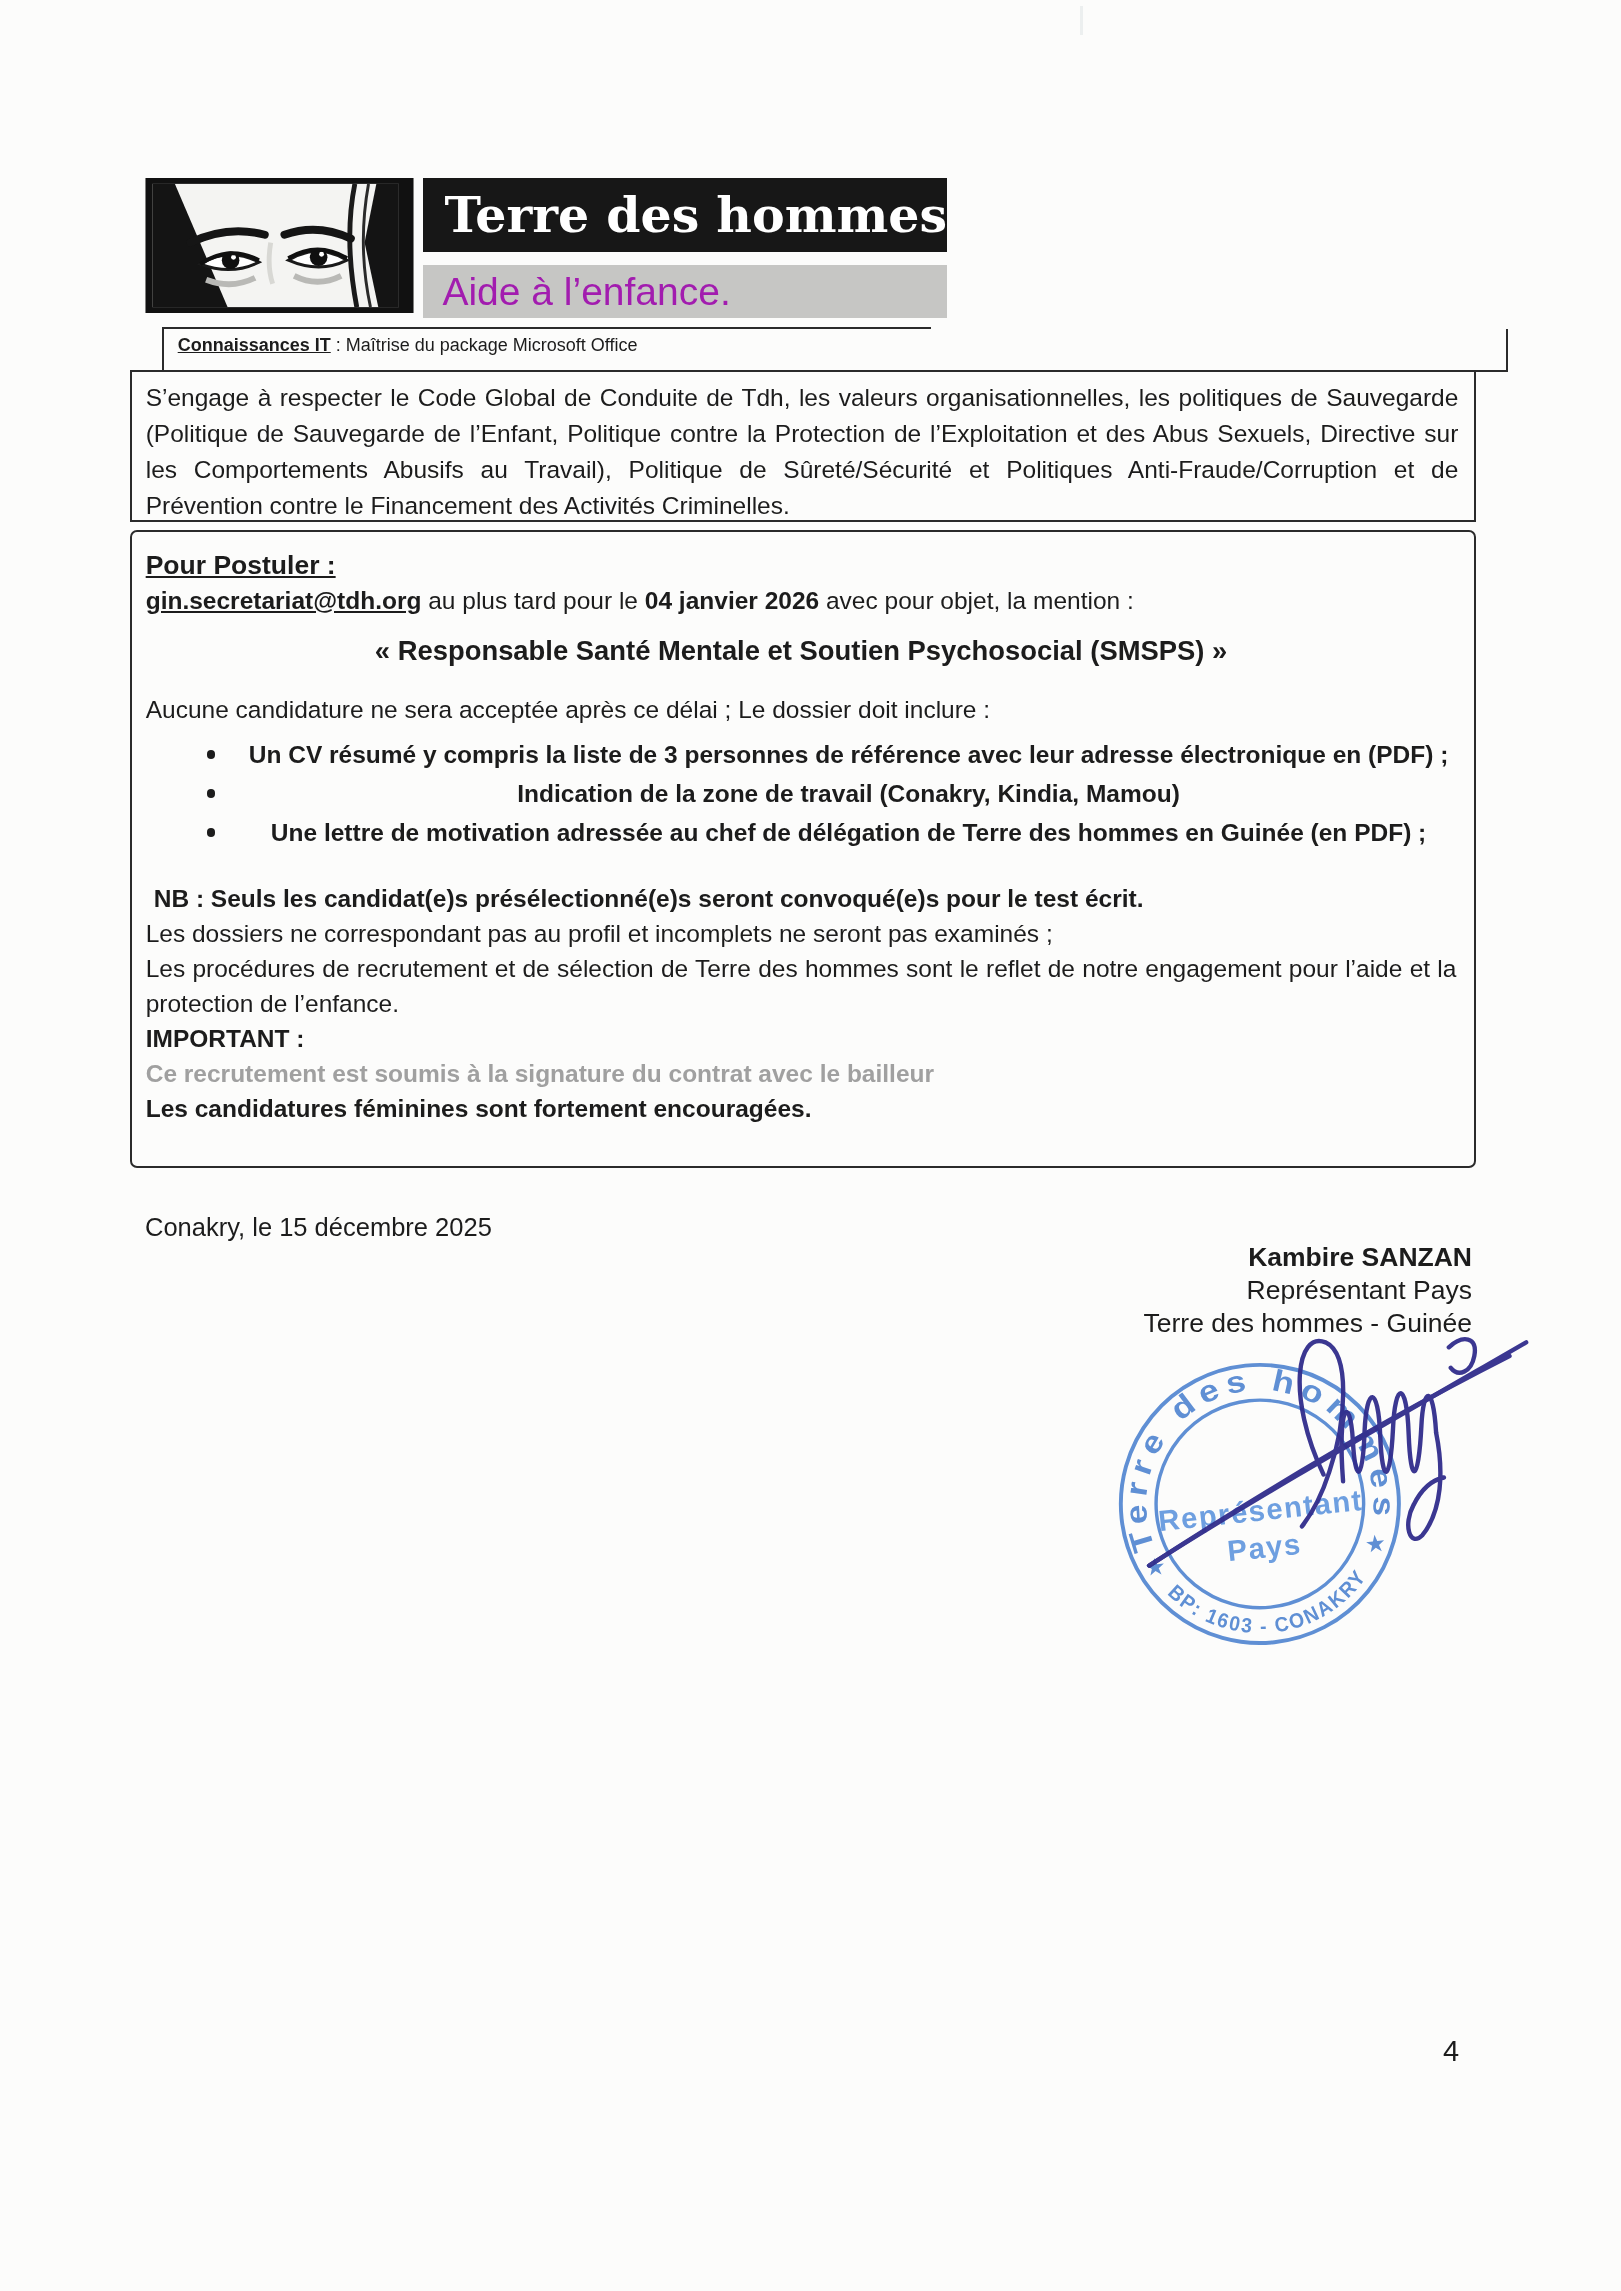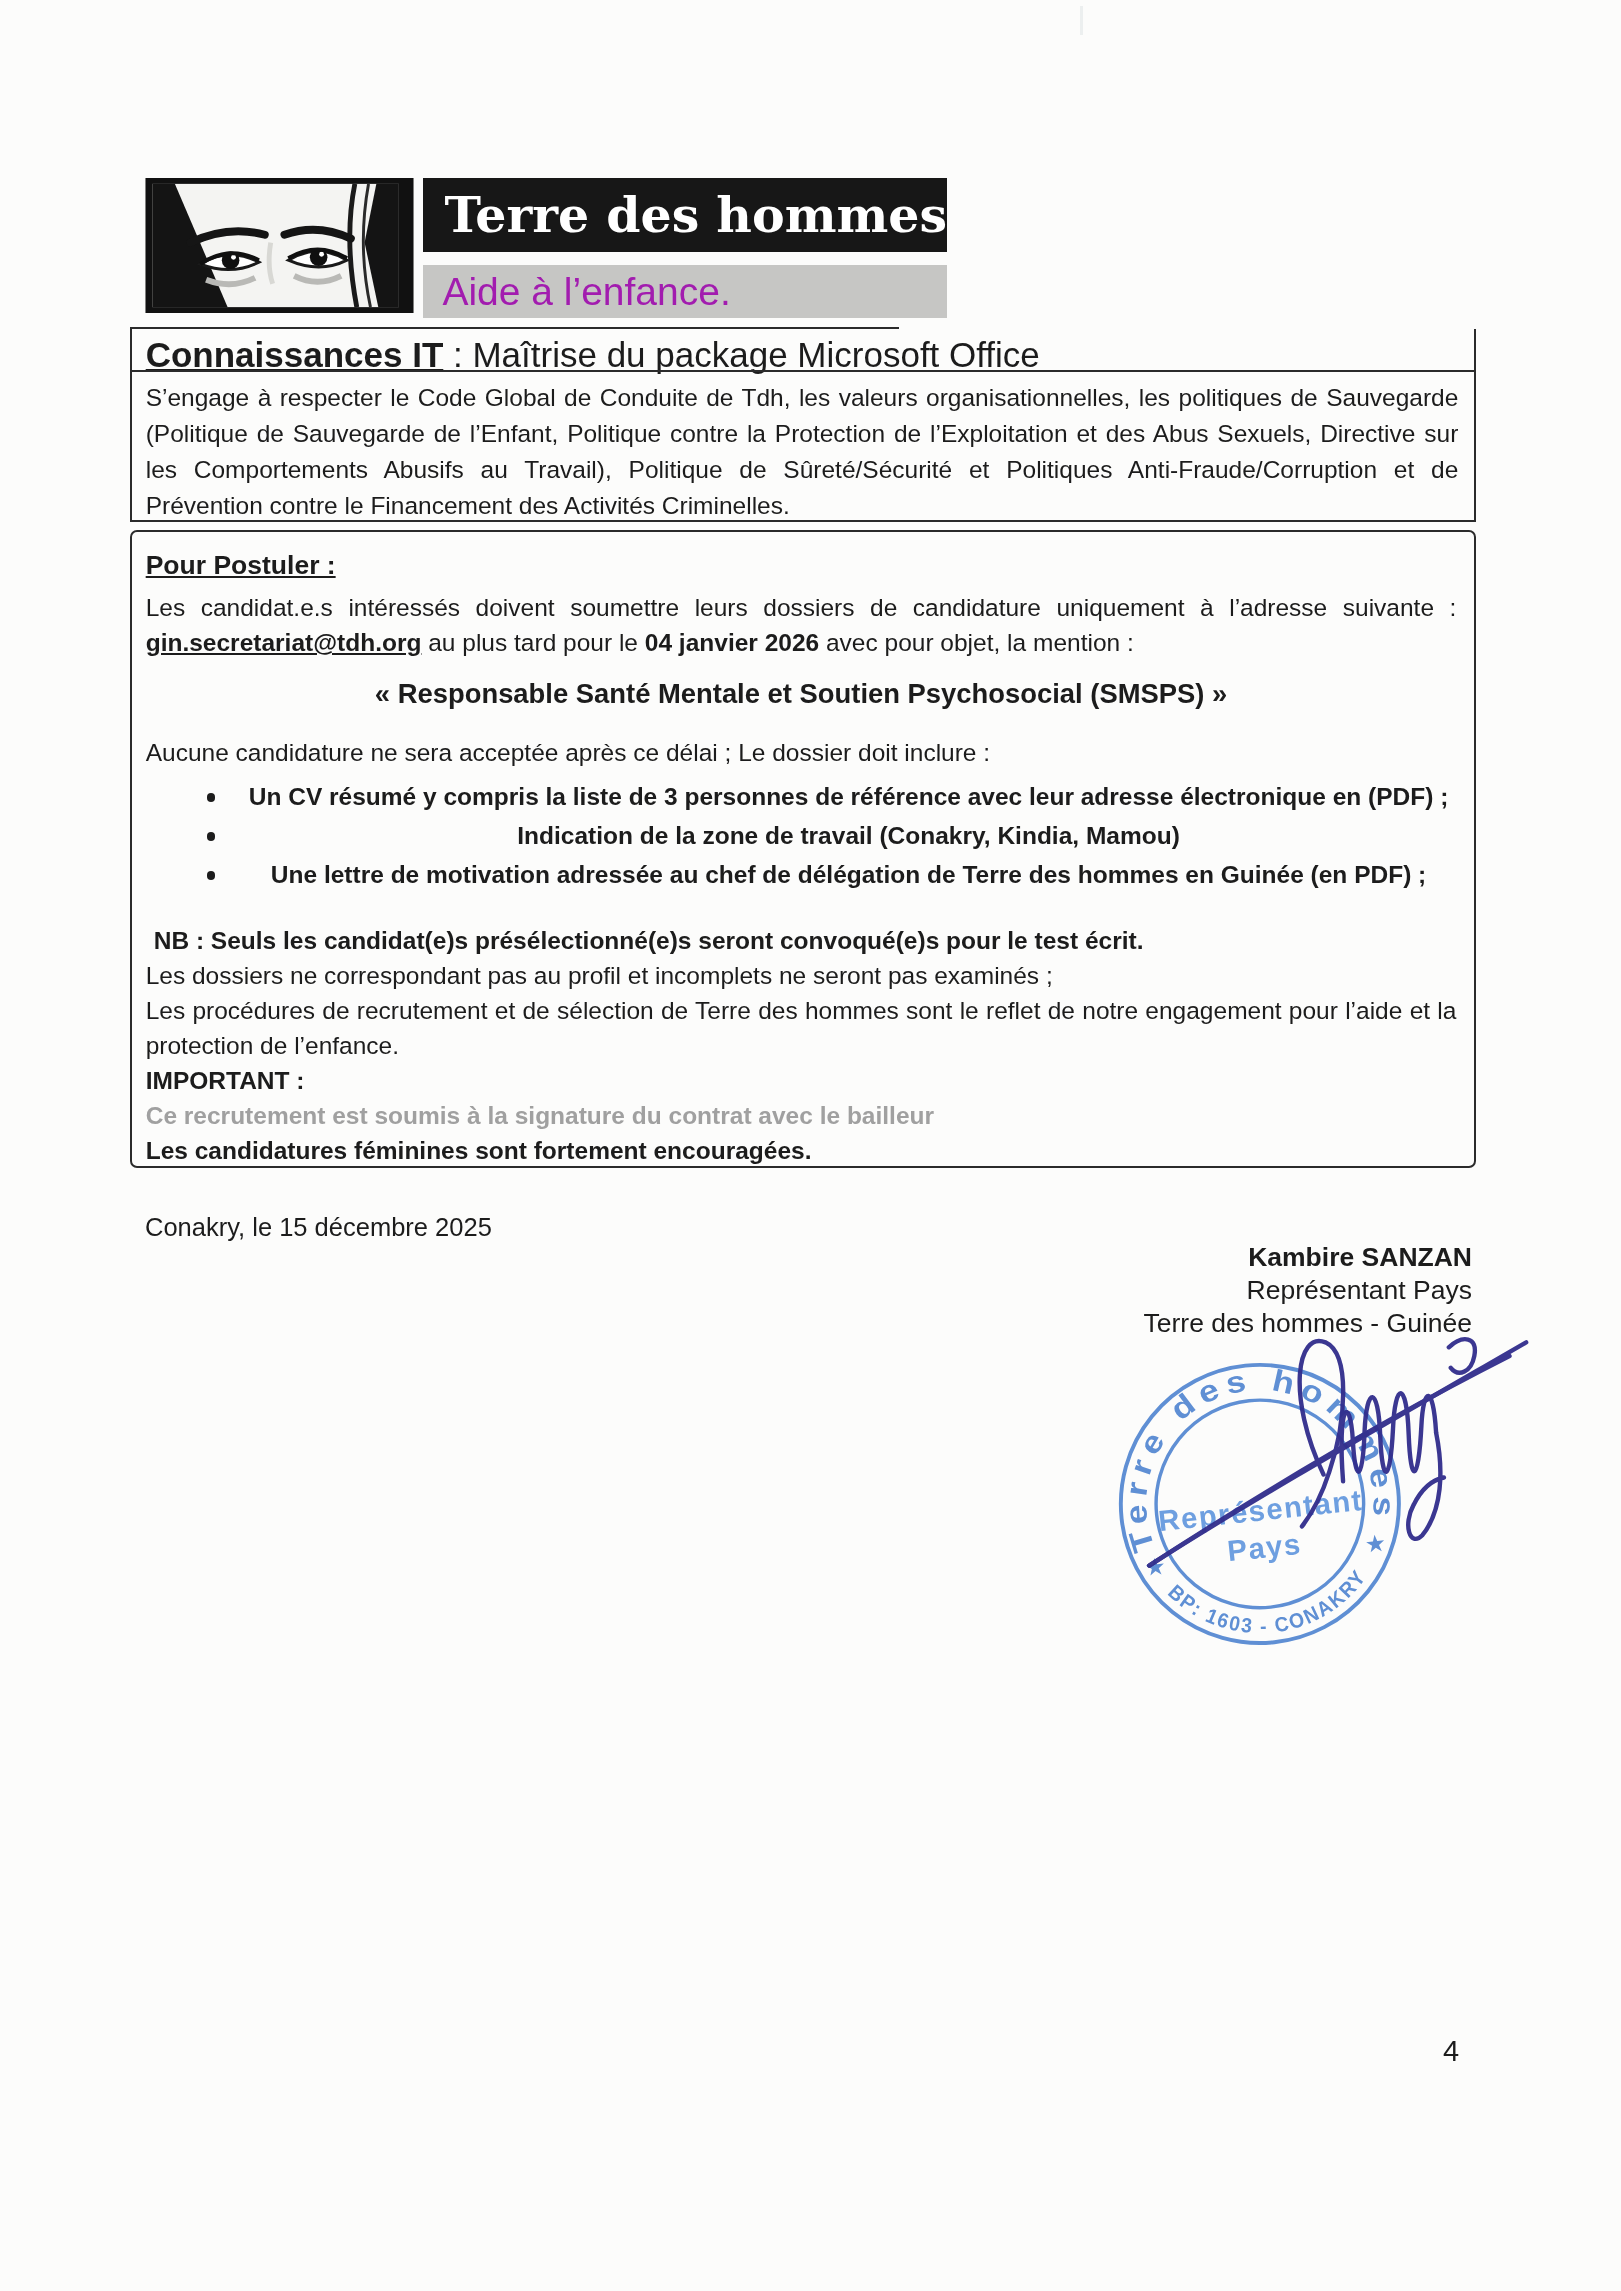--- a/index.html
+++ b/index.html
@@ -25,21 +25,21 @@
     height:60px;margin-top:13px;background:#c6c6c4;color:#a21caf;
     font-size:39px;line-height:53px;padding-left:19.6px;font-weight:500;
     white-space:nowrap;
   }
   
   .box{position:absolute;left:130px;width:1346px;box-sizing:border-box;background:transparent;}
   .b-all{border:2px solid #2b2b2b;}
   .box-it{
     top:329px;height:43px;
     border-left:2px solid #2b2b2b;border-right:2px solid #2b2b2b;border-bottom:2px solid #2b2b2b;
-    padding:5.9px 13.7px 0 13.7px;font-size:35px;
+    padding:5.9px 13.7px 0 13.7px;font-size:18px;margin-left:32px;
   }
   .box-it .it-top{position:absolute;left:-2px;top:-2px;width:769px;height:2px;background:#2b2b2b;}
   .box-commit{
     top:370px;height:152px;padding:7.8px 15.7px 0 13.7px;
     font-size:24.5px;line-height:36px;text-align:justify;overflow:hidden;
   }
   .box-apply{
     top:530px;height:638px;padding:15.7px 17.6px 0 13.7px;
     font-size:24.5px;line-height:35px;overflow:hidden;border-radius:7px;
   }
@@ -105,21 +105,20 @@
     <div class="it-top"></div>
     <span class="bold u">Connaissances IT</span><span> : Maîtrise du package Microsoft Office</span>
   </div>
 
   <div class="box b-all box-commit">
     <span>S’engage à respecter le Code Global de Conduite de Tdh, les valeurs organisationnelles, les politiques de Sauvegarde (Politique de Sauvegarde de l’Enfant, Politique contre la Protection de l’Exploitation et des Abus Sexuels, Directive sur les Comportements Abusifs au Travail), Politique de Sûreté/Sécurité et Politiques Anti-Fraude/Corruption et de Prévention contre le Financement des Activités Criminelles.</span>
   </div>
 
   <div class="box b-all box-apply">
     <div class="bold u" style="font-size:26.5px;">Pour Postuler :</div>
-    <div class="jfull mt8">Les candidat.e.s intéressés doivent soumettre leurs dossiers de candidature uniquement à l’adresse suivante :</div>
     <div>
       <span class="bold u">gin.secretariat@tdh.org</span><span> au plus tard pour le </span><span class="bold">04 janvier 2026</span><span> avec pour objet, la mention :</span>
     </div>
     <div class="job-title">« Responsable Santé Mentale et Soutien Psychosocial (SMSPS) »</div>
     <div class="mt24">Aucune candidature ne sera acceptée après ce délai ; Le dossier doit inclure :</div>
     <ul class="docs">
       <li><span class="dot"></span><span>Un CV résumé y compris la liste de 3 personnes de référence avec leur adresse électronique en (PDF) ;</span></li>
       <li><span class="dot"></span><span>Indication de la zone de travail (Conakry, Kindia, Mamou)</span></li>
       <li><span class="dot"></span><span>Une lettre de motivation adressée au chef de délégation de Terre des hommes en Guinée (en PDF) ;</span></li>
     </ul>

